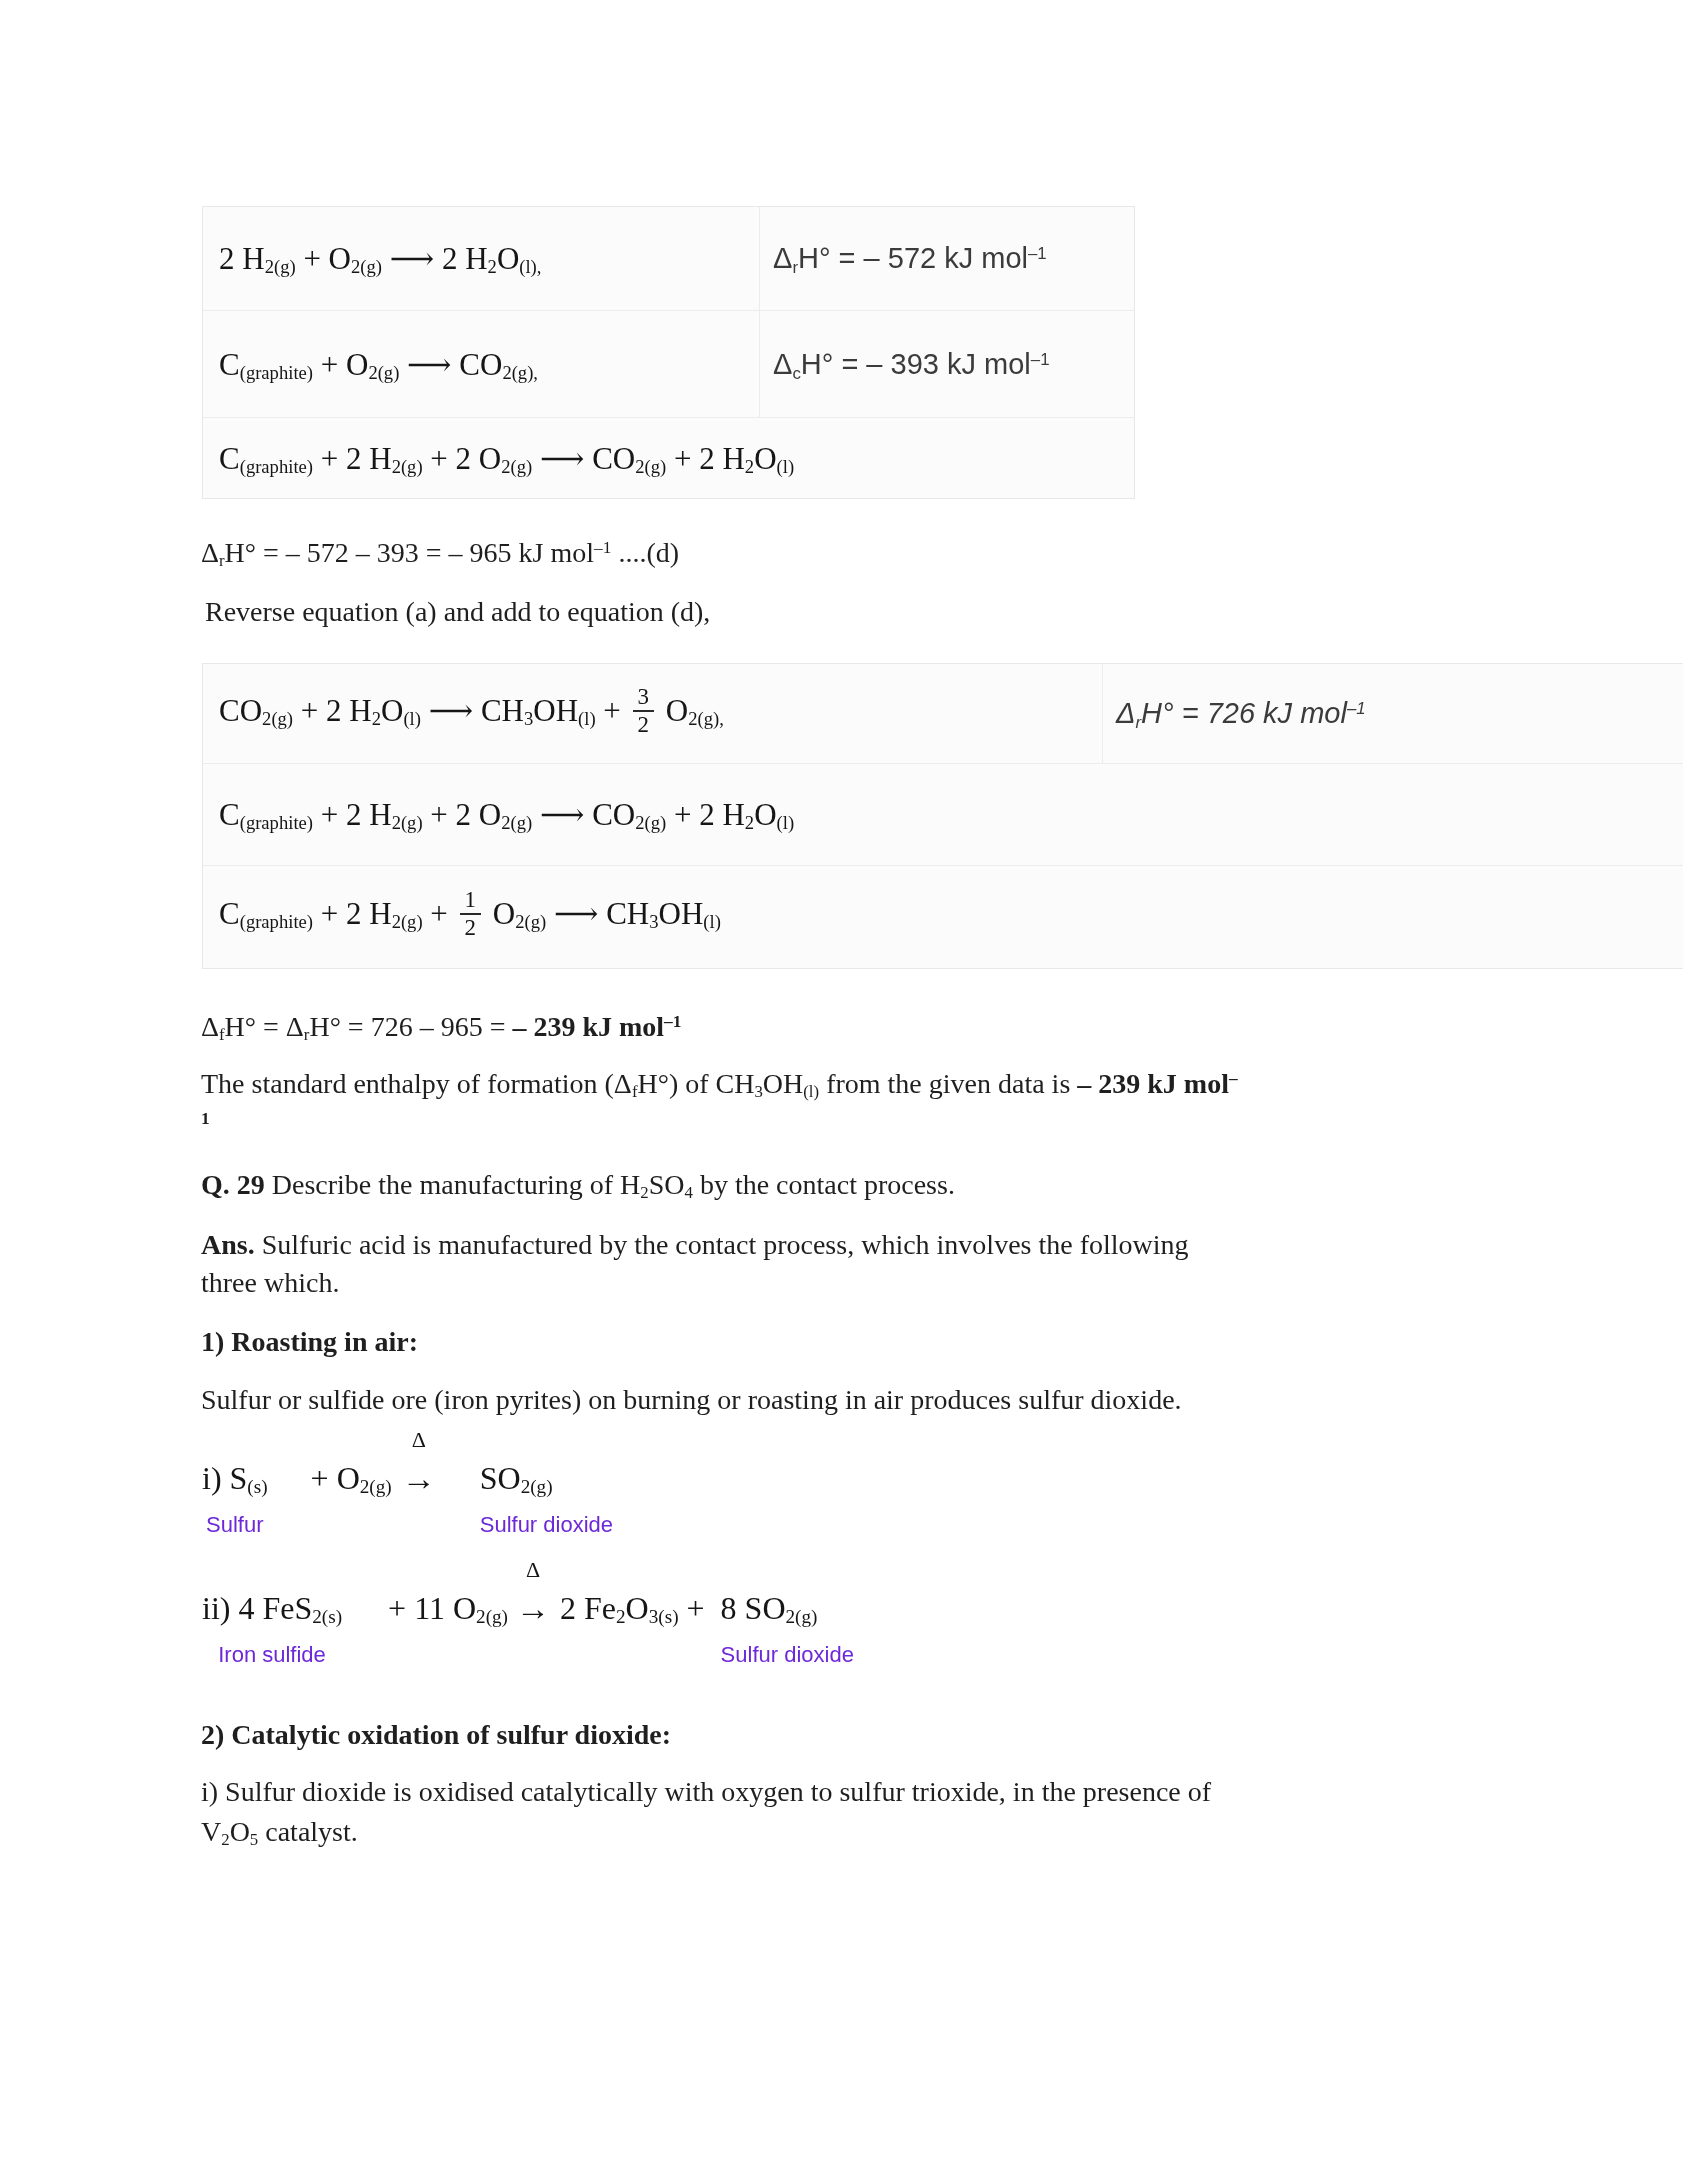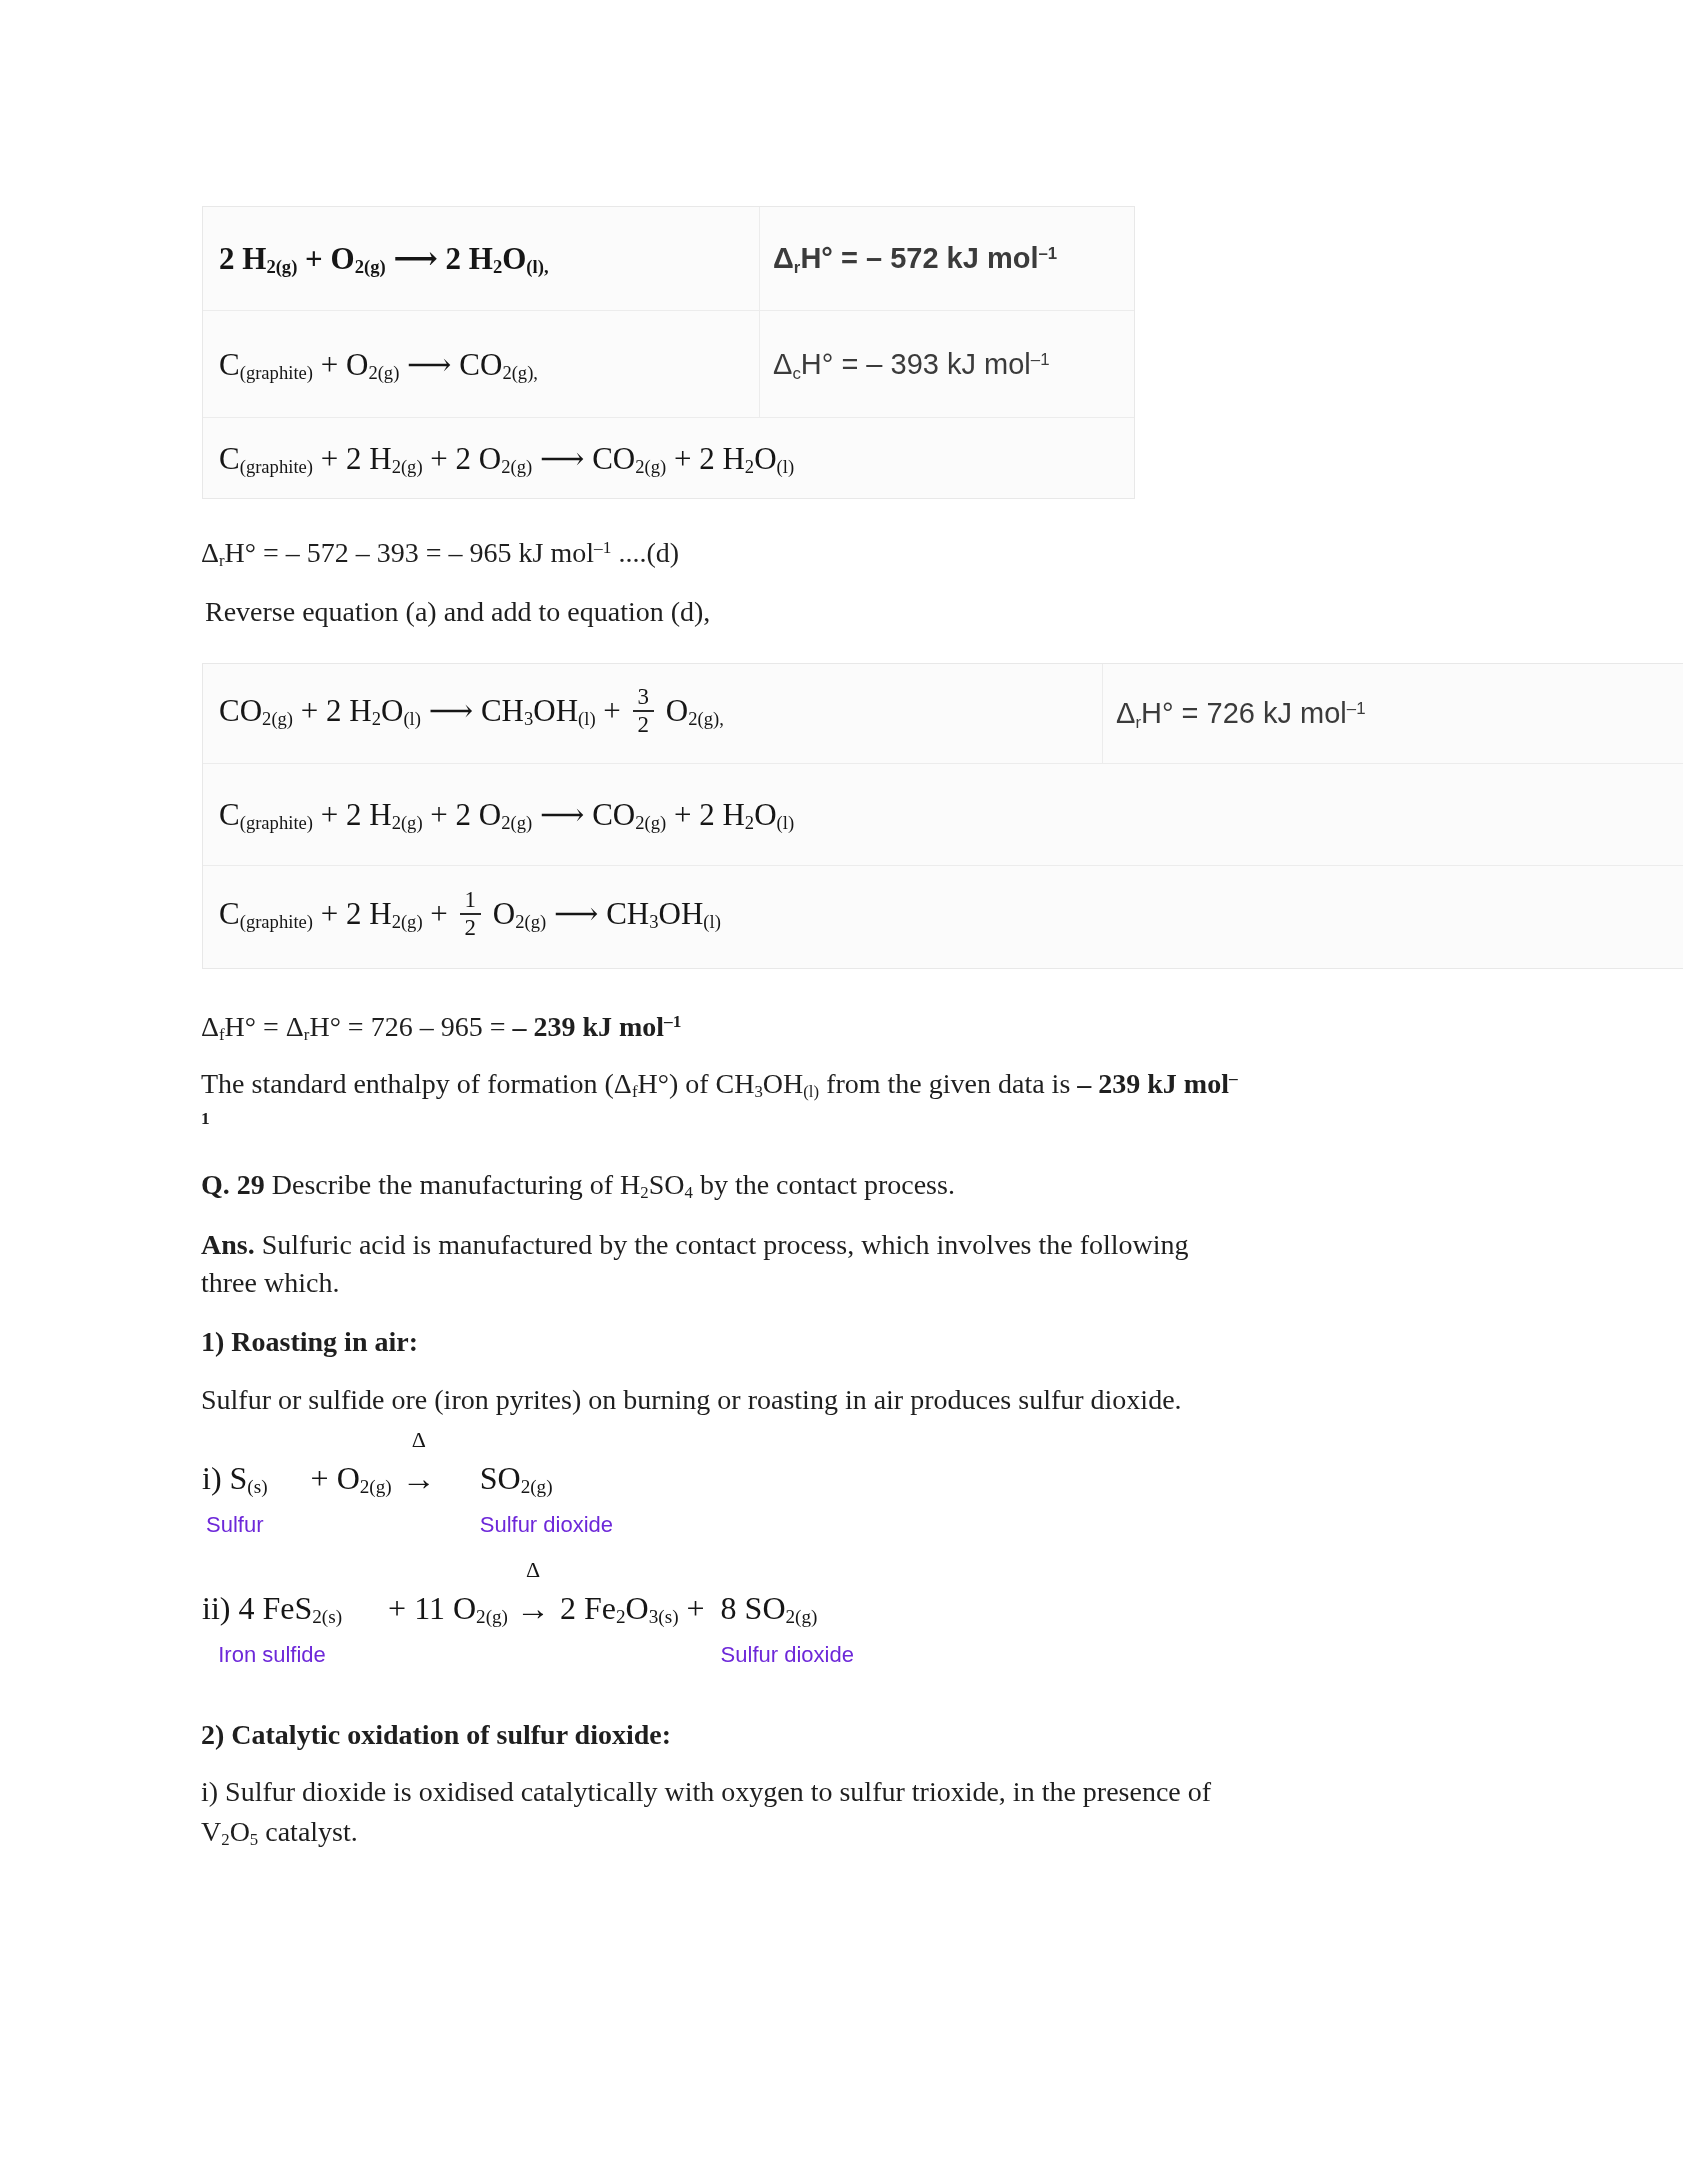--- a/index.html
+++ b/index.html
@@ -38,21 +38,21 @@
   .seg .main{grid-row:2;align-self:center;white-space:pre;}
   .seg.arrow .main{font-size:34px;}
   .seg .lbl{grid-row:3;align-self:center;justify-self:center;
             font-family:"Liberation Sans","DejaVu Sans",sans-serif;
             font-size:22px;color:#6d28d9;white-space:nowrap;}
 </style>
 </head>
 <body>
 
 <div class="tbl" style="left:202px;top:206px;width:933px;">
-  <div class="tr" style="height:103px;font-weight:bold;">
+  <div class="tr" style="height:103px;">
     <div class="td eq" style="width:556px;">
       <span>2 H<sub>2(g)</sub> + O<sub>2(g)</sub> ⟶ 2 H<sub>2</sub>O<sub>(l),</sub></span>
     </div>
     <div class="td dh" style="width:350px;">
       <span>Δ<sub>r</sub>H° = – 572 kJ mol<sup>–1</sup></span>
     </div>
   </div>
   <div class="tr bdr" style="height:107px;">
     <div class="td eq" style="width:556px;">
       <span>C<sub>(graphite)</sub> + O<sub>2(g)</sub> ⟶ CO<sub>2(g),</sub></span>
@@ -77,21 +77,21 @@
 </div>
 
 <div class="tbl" style="left:202px;top:663px;width:1482px;">
   <div class="tr" style="height:99px;">
     <div class="td eq" style="width:899px;">
       <span>CO<sub>2(g)</sub> + 2 H<sub>2</sub>O<sub>(l)</sub> ⟶ CH<sub>3</sub>OH<sub>(l)</sub> + <span class="frac">
             <span class="num">3</span>
             <span class="den">2</span>
           </span> O<sub>2(g),</sub></span>
     </div>
-    <div class="td dh" style="width:369px;">
+    <div class="td dh" style="width:369px;font-style:italic;">
       <span>Δ<sub>r</sub>H° = 726 kJ mol<sup>–1</sup></span>
     </div>
   </div>
   <div class="tr bdr" style="height:102px;">
     <div class="td eq" style="width:899px;">
       <span>C<sub>(graphite)</sub> + 2 H<sub>2(g)</sub> + 2 O<sub>2(g)</sub> ⟶ CO<sub>2(g)</sub> + 2 H<sub>2</sub>O<sub>(l)</sub></span>
     </div>
   </div>
   <div class="tr bdr" style="height:103px;">
     <div class="td eq" style="width:100%;">

